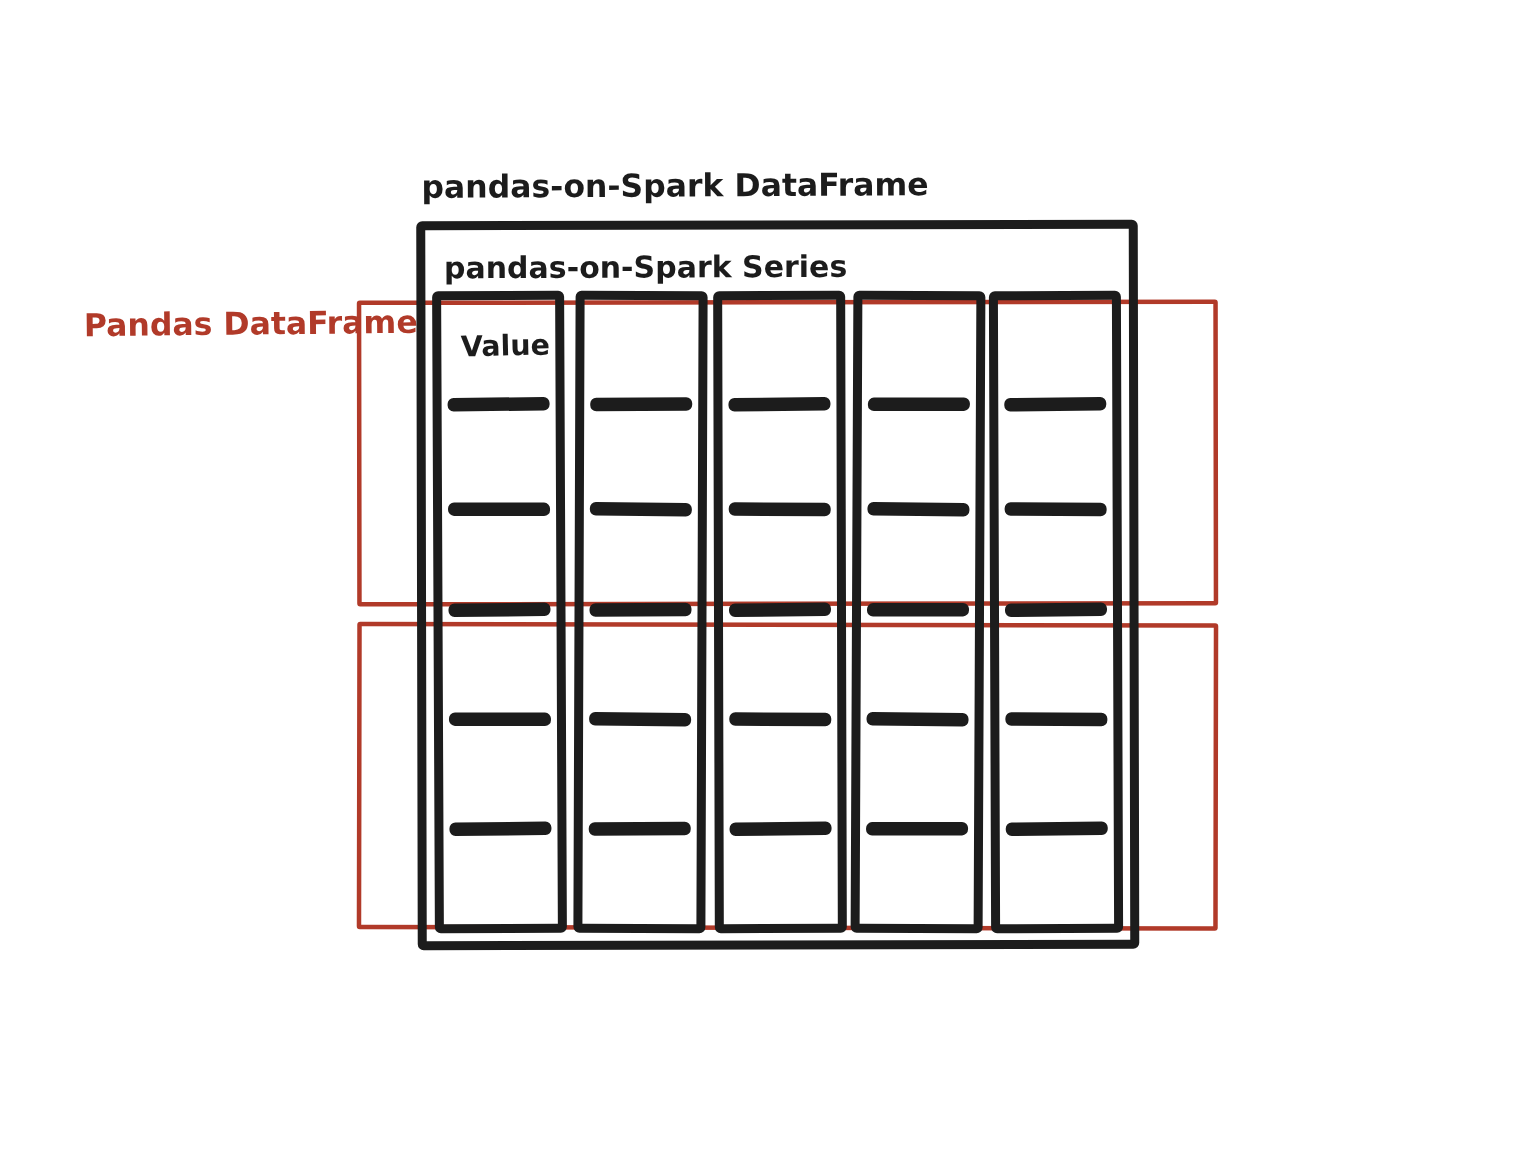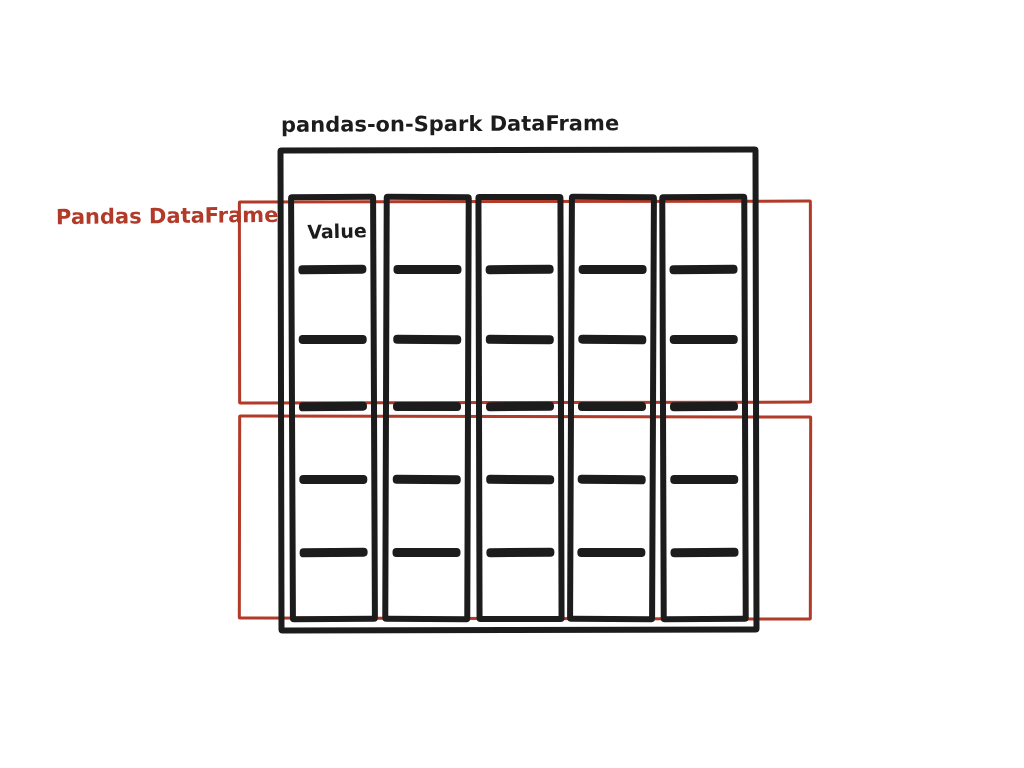--- a/index.html
+++ b/index.html
@@ -105,20 +105,21 @@
 <div class="canvas">
 
   <div class="red-box red-box-1" style="border-color: rgb(177, 58, 41);"></div>
   <div class="red-box red-box-2" style="border-color: rgb(177, 58, 41);"></div>
 
   <div class="pandas-label hand" style="color: rgb(177, 58, 41);">Pandas DataFrame</div>
 
   <div class="outer-box"></div>
 
   <div class="title-label hand">pandas-on-Spark DataFrame</div>
+  <div class="series-label hand">pandas-on-Spark Series</div>
 
   <div class="columns-layer" id="columns">
       <div class="column" style="left: 289px; transform: rotate(-0.25deg);">
         <div class="value-label hand">Value</div>
         <div class="dash" style="top: 65px; transform: rotate(-0.4deg);"></div>
         <div class="dash" style="top: 135px; transform: rotate(0.4deg);"></div>
         <div class="dash" style="top: 202px; transform: rotate(-0.4deg);"></div>
         <div class="dash" style="top: 275px; transform: rotate(0.4deg);"></div>
         <div class="dash" style="top: 348px; transform: rotate(-0.4deg);"></div>
       </div>

